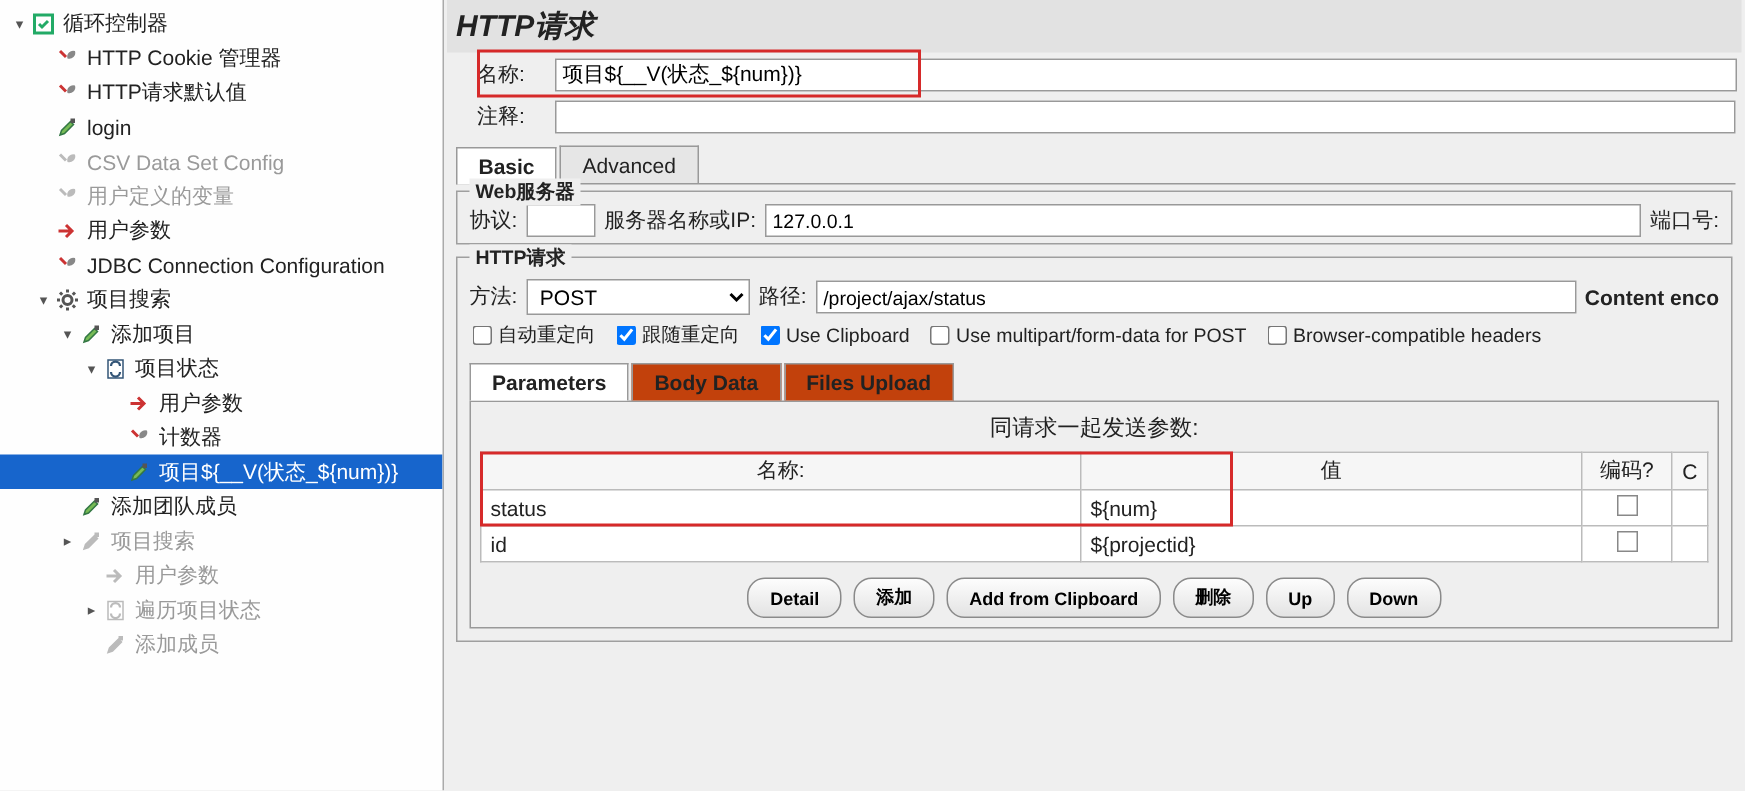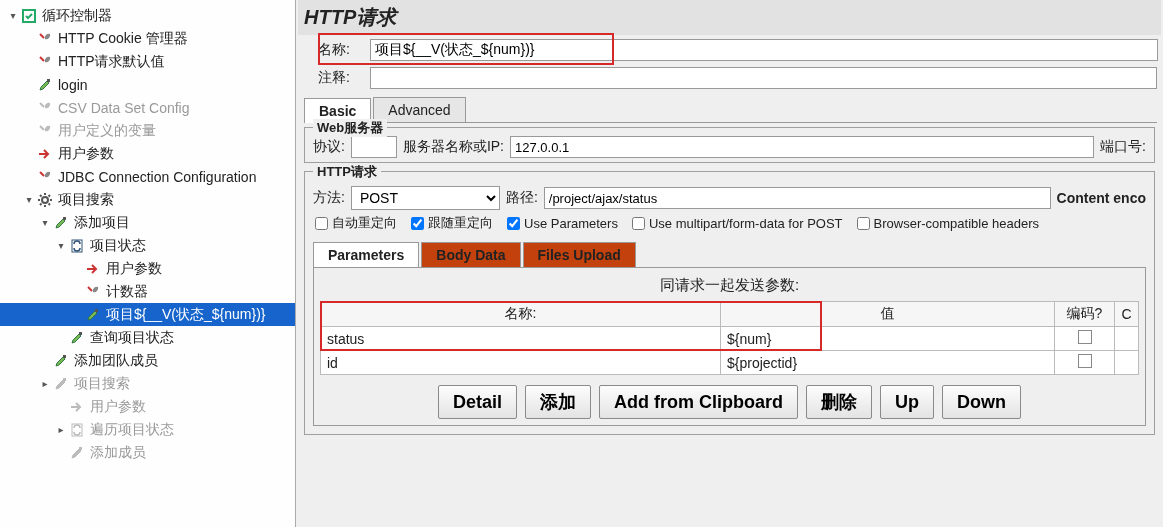--- a/index.html
+++ b/index.html
@@ -53,21 +53,21 @@
   .params-title { text-align:center; font-size:15px; padding:6px 0 6px 0; font-weight:normal;}
   .ptable { width:calc(100% - 12px); margin:0 6px; border-collapse:collapse; background:#fff; font-size:14px;}
   .ptable th, .ptable td { border:1px solid #bbb; padding:3px 6px; text-align:left;}
   .ptable th { background:#f6f6f6; font-weight:normal; text-align:center;}
   .ptable td.center { text-align:center;}
   .ptable .chk { display:inline-block; width:14px; height:14px; border:1px solid #888; background:#fff;}
   .params-red { position:relative; }
   .params-red::after { content:""; position:absolute; border:2px solid #d62a2a; left:6px; width:498px; top:0; height:46px; pointer-events:none;}
   
   .btnrow { display:flex; justify-content:center; gap:8px; padding:10px 0 6px 0;}
-  .btn { border:1px solid #8a8a8a; background:linear-gradient(#fdfdfd,#e3e3e3); padding:4px 14px; font-size:18px; font-weight:bold; cursor:pointer; border-radius:2px;}
+  .btn { border:1px solid #8a8a8a; background:linear-gradient(#fdfdfd,#e3e3e3); padding:4px 14px; font-size:12px; font-weight:bold; cursor:pointer; border-radius:12px;}
 </style>
 </head>
 <body>
 
 <div class="app">
 
   <div class="tree">
     <ul id="treelist">
         <li>
           <div class="row ind0">
@@ -226,32 +226,20 @@
         <li>
           <div class="row ind4 sel">
             <span class="toggle">&nbsp;</span>
             <span class="ic">
               <svg viewBox="0 0 16 16">
                 <path d="M3 13l1-3 6-6 2 2-6 6-3 1z" fill="#7b5" stroke="#374"></path>
                 <rect x="10" y="2" width="3" height="3" fill="#555"></rect>
               </svg>
             </span>
             <span class="lbl">项目${__V(状态_${num})}</span>
-          </div>
-        </li>
-        <li>
-          <div class="row ind3">
-            <span class="toggle">&nbsp;</span>
-            <span class="ic">
-              <svg viewBox="0 0 16 16">
-                <path d="M3 13l1-3 6-6 2 2-6 6-3 1z" fill="#7b5" stroke="#374"></path>
-                <rect x="10" y="2" width="3" height="3" fill="#555"></rect>
-              </svg>
-            </span>
-            <span class="lbl">查询项目状态</span>
           </div>
         </li>
         <li>
           <div class="row ind2">
             <span class="toggle">&nbsp;</span>
             <span class="ic">
               <svg viewBox="0 0 16 16">
                 <path d="M3 13l1-3 6-6 2 2-6 6-3 1z" fill="#7b5" stroke="#374"></path>
                 <rect x="10" y="2" width="3" height="3" fill="#555"></rect>
               </svg>
@@ -356,21 +344,21 @@
         <label>
             <input type="checkbox" style="">
             <span>自动重定向</span>
           </label>
         <label>
             <input type="checkbox" checked="" style="">
             <span>跟随重定向</span>
           </label>
         <label>
             <input type="checkbox" checked="" style="">
-            <span>Use Parameters</span>
+            <span>Use Clipboard</span>
           </label>
         <label>
             <input type="checkbox" style="">
             <span>Use multipart/form-data for POST</span>
           </label>
         <label>
             <input type="checkbox" style="">
             <span>Browser-compatible headers</span>
           </label>
       </div>

